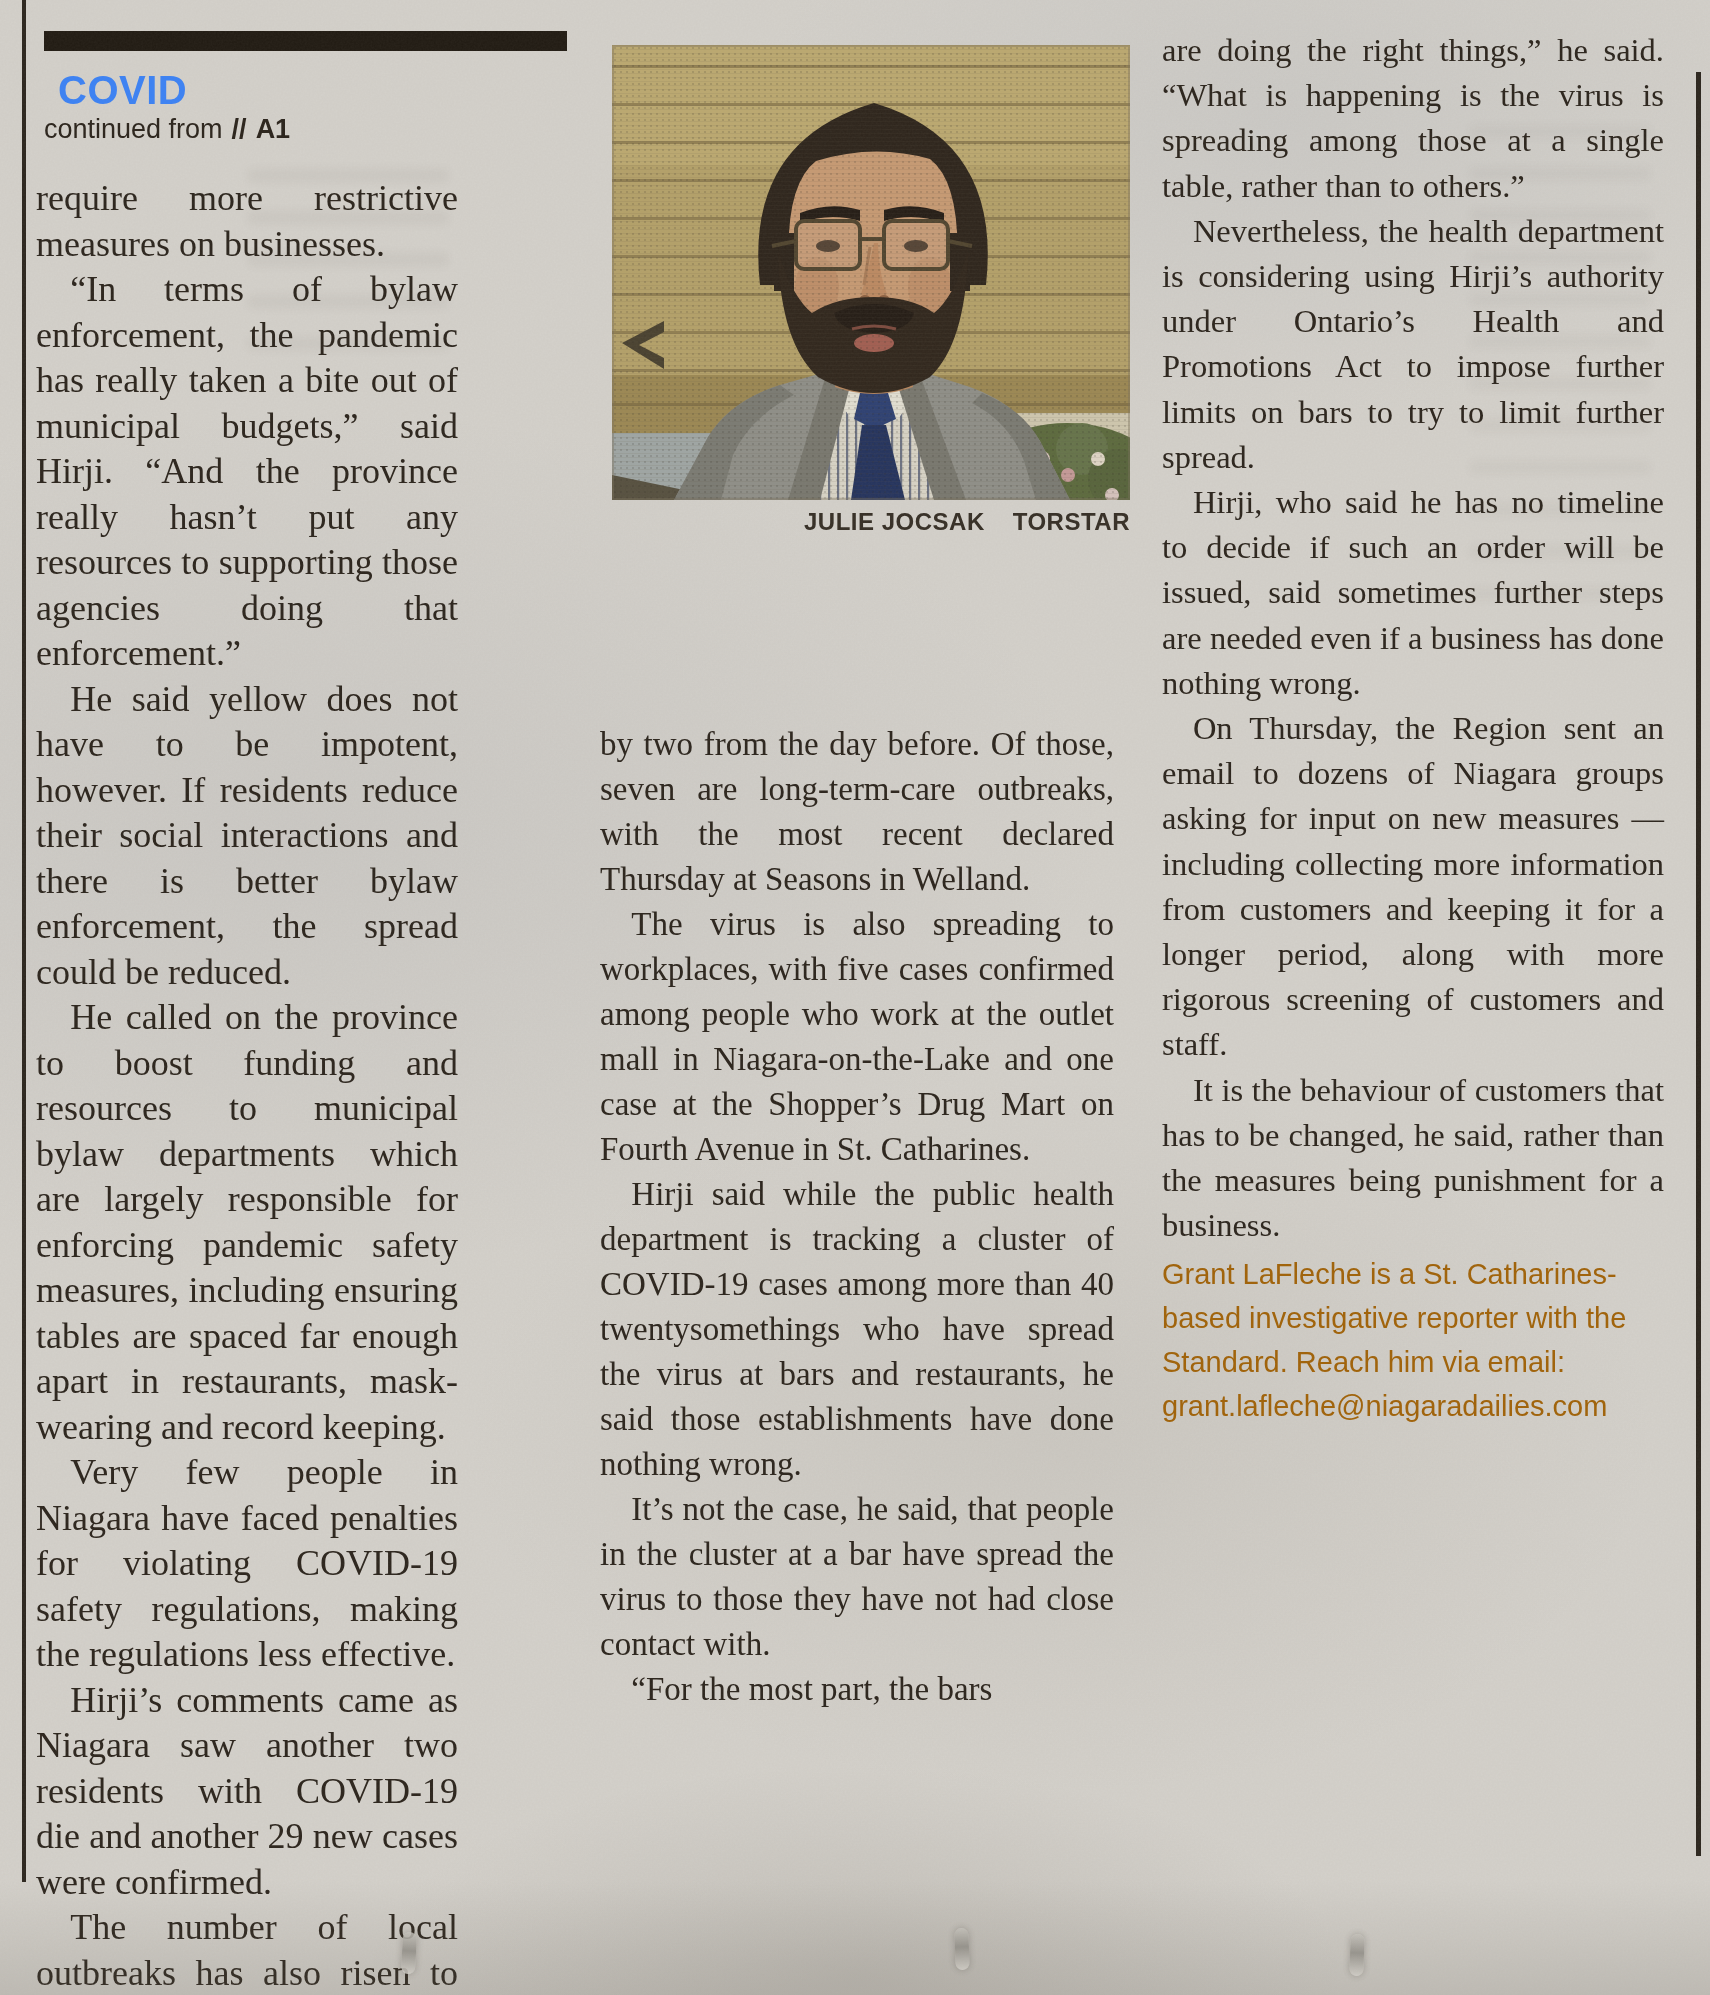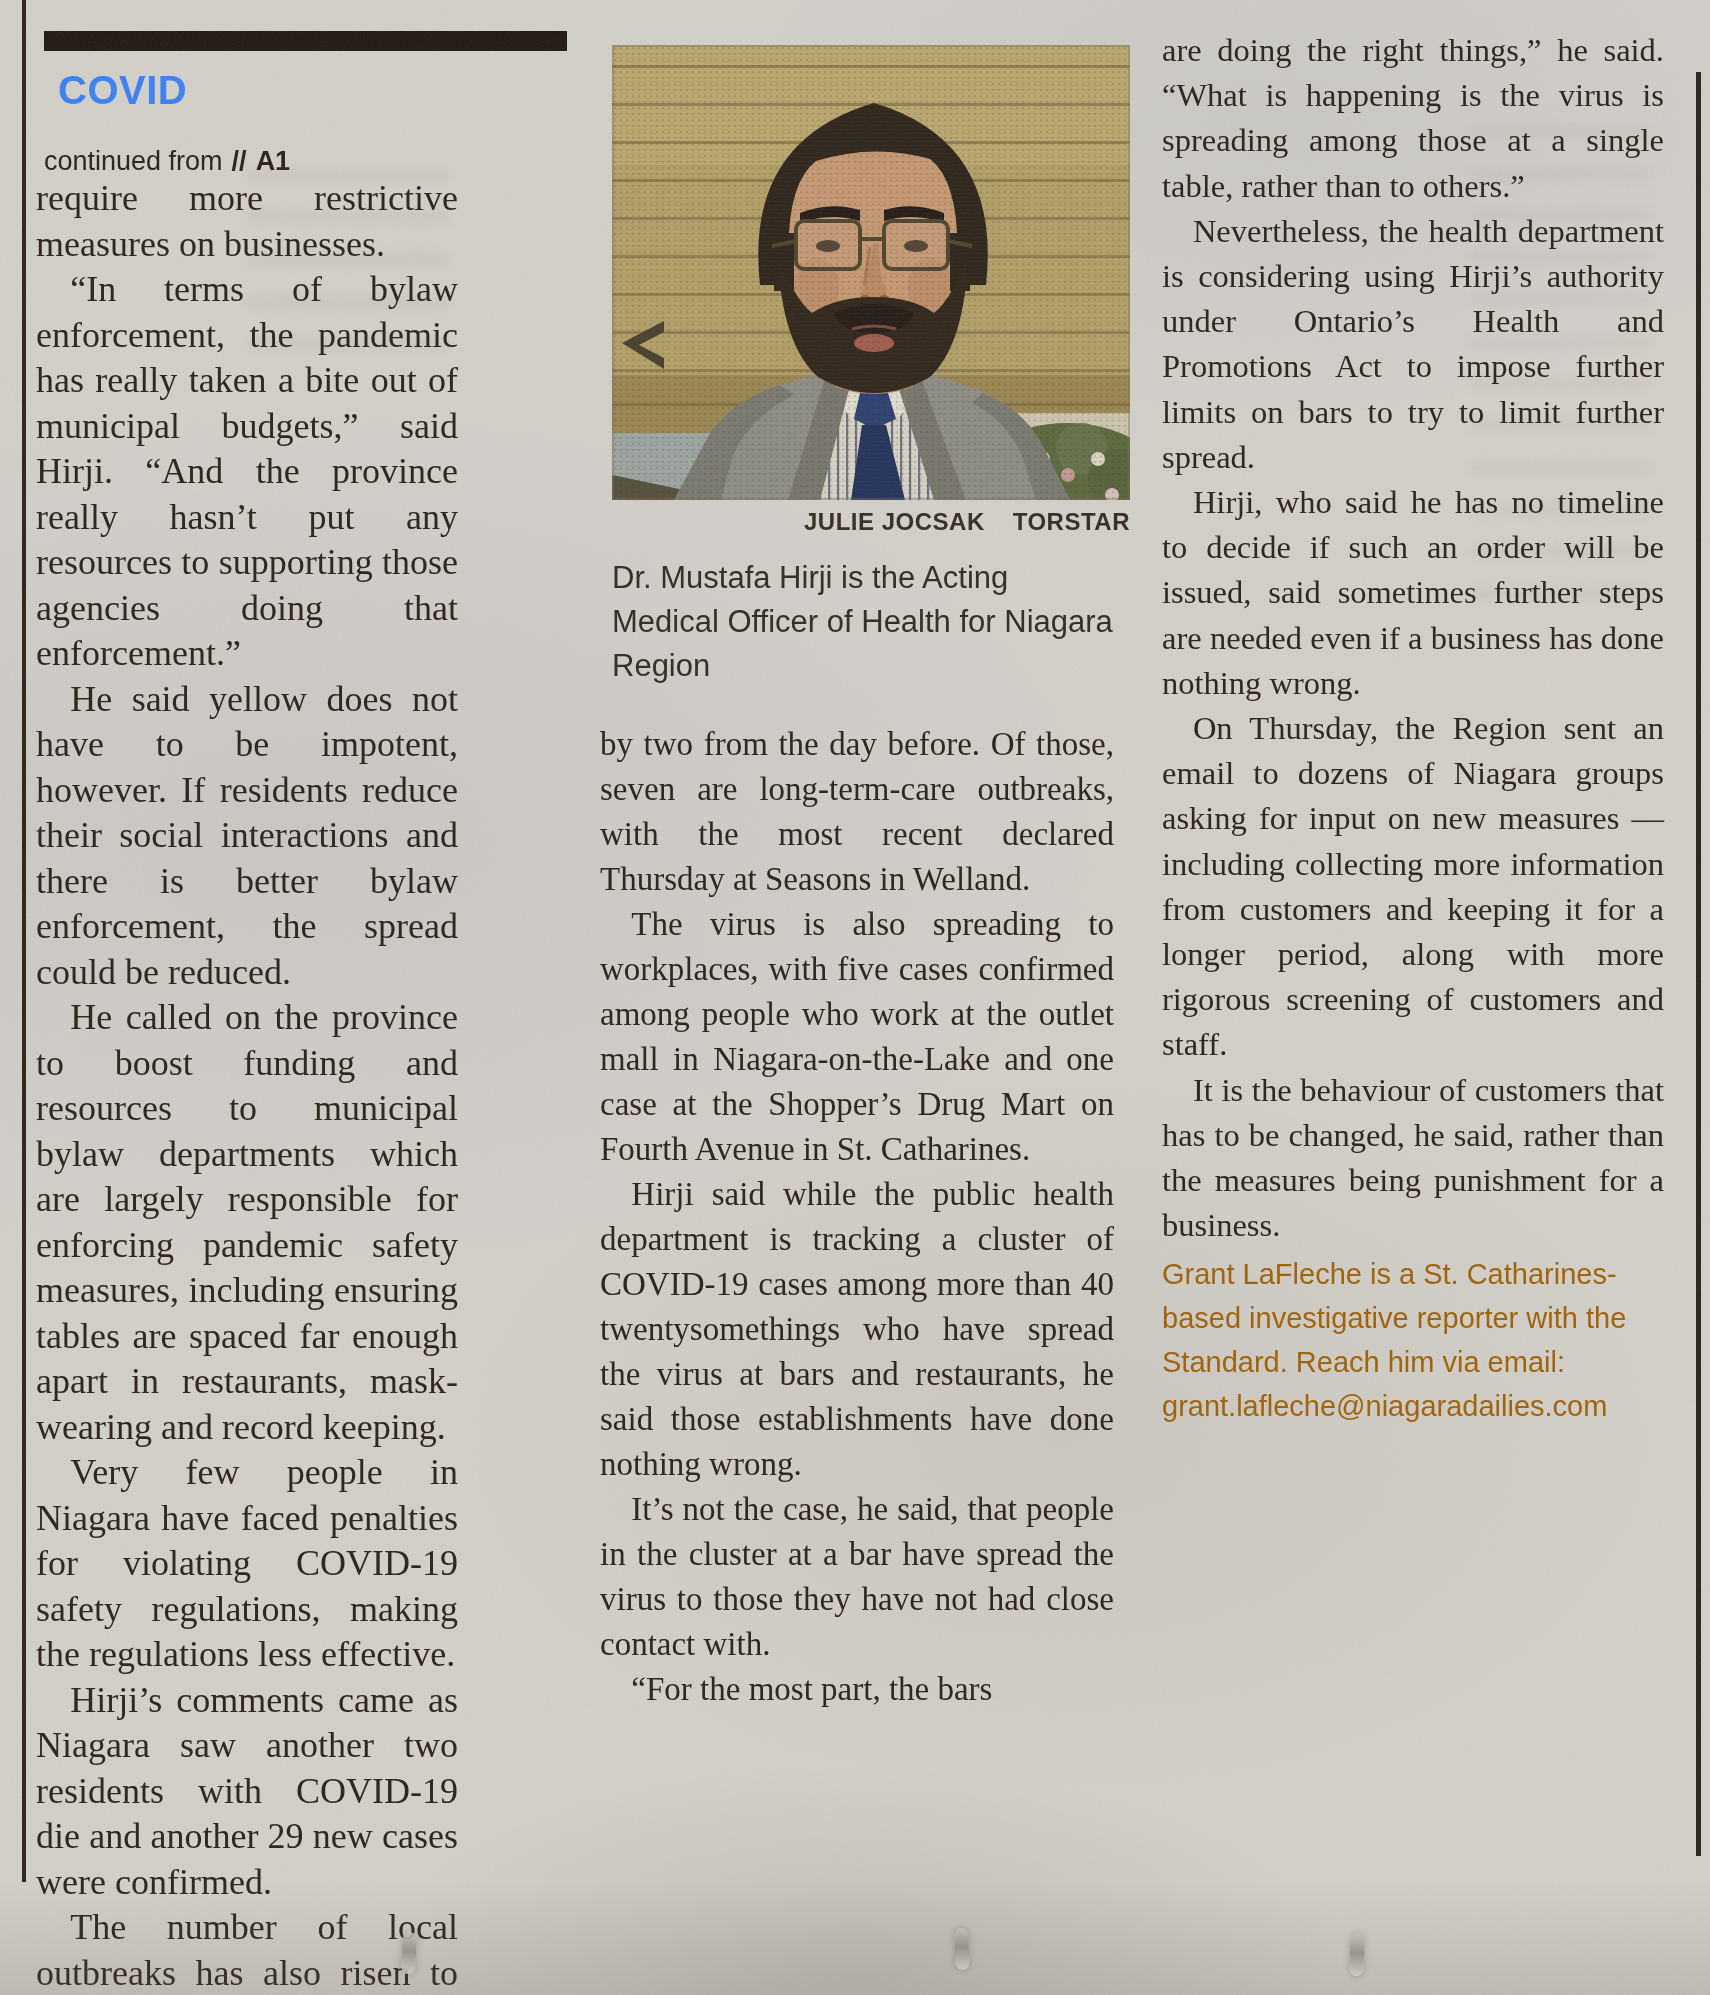--- a/index.html
+++ b/index.html
@@ -21,21 +21,21 @@
   .ghost.g2 { left:1470px; top:120px; width:180px; height:480px; opacity:0.04; }
 
   .rule-left  { position:absolute; left:22px; top:0; width:4px; height:1882px; background:#2b251d; z-index:3; }
   .rule-right { position:absolute; left:1696px; top:72px; width:5px; height:1784px; background:#2b251d; z-index:3; }
 
   .top-bar { position:absolute; left:44px; top:31px; width:523px; height:20px; background:#201a12; z-index:3; }
   .section-title { position:absolute; left:42px; top:52px; margin:16px; z-index:3;
     font-family:"Liberation Sans", sans-serif; font-weight:700; font-size:40px;
     letter-spacing:0.5px; color:#3b82f6; }
   .continued { position:absolute; left:44px; top:114px; z-index:3;
-    font-family:"Liberation Sans", sans-serif; font-size:27px; color:#2a231b;margin-top:32px; }
+    font-family:"Liberation Sans", sans-serif; font-size:27px; color:#2a231b; }
   .continued .sp { margin-left:9px; }
   .continued .bold { font-weight:700; }
 
   .col { position:absolute; z-index:2; }
   .col p { margin:0; text-align:justify; hyphens:auto; -webkit-hyphens:auto; }
   .col p + p { text-indent:0.95em; }
 
   .col-left   { left:36px;  top:176px; width:422px; font-size:36px; line-height:45.5px; }
   .col-middle { left:600px; top:722px; width:514px; font-size:33px;   line-height:45px; }
   .col-right  { left:1162px; top:28px; width:502px; font-size:32.5px; line-height:45.2px; }
@@ -185,21 +185,20 @@
     <path d="M240 284 Q262 278 284 284" stroke="#7c4a3e" stroke-width="3" fill="none"></path>
 
     <rect width="518" height="455" fill="url(#scan)" opacity="0.10"></rect>
     <rect width="518" height="455" fill="url(#halftone)" opacity="0.20"></rect>
     <rect x="1" y="1" width="516" height="453" fill="none" stroke="#7b705c" stroke-width="2" opacity="0.4"></rect>
   </svg>
   <figcaption>
     <div class="credit">
       <span>JULIE JOCSAK</span><span class="agency">TORSTAR</span>
     </div>
-    <div class="caption">Dr. Mustafa Hirji is the Acting Medical Officer of Health for Niagara Region</div>
   </figcaption>
 </figure>
 
 <section class="col col-middle">
   <p>by two from the day before. Of those, seven are long-term-care outbreaks, with the most recent declared Thursday at Seasons in Welland.</p>
   <p>The virus is also spreading to workplaces, with five cases confirmed among people who work at the outlet mall in Niagara-on-the-Lake and one case at the Shopper’s Drug Mart on Fourth Avenue in St. Catharines.</p>
   <p>Hirji said while the public health department is tracking a cluster of COVID-19 cases among more than 40 twentysomethings who have spread the virus at bars and restaurants, he said those establishments have done nothing wrong.</p>
   <p>It’s not the case, he said, that people in the cluster at a bar have spread the virus to those they have not had close contact with.</p>
   <p>“For the most part, the bars</p>
 </section>

